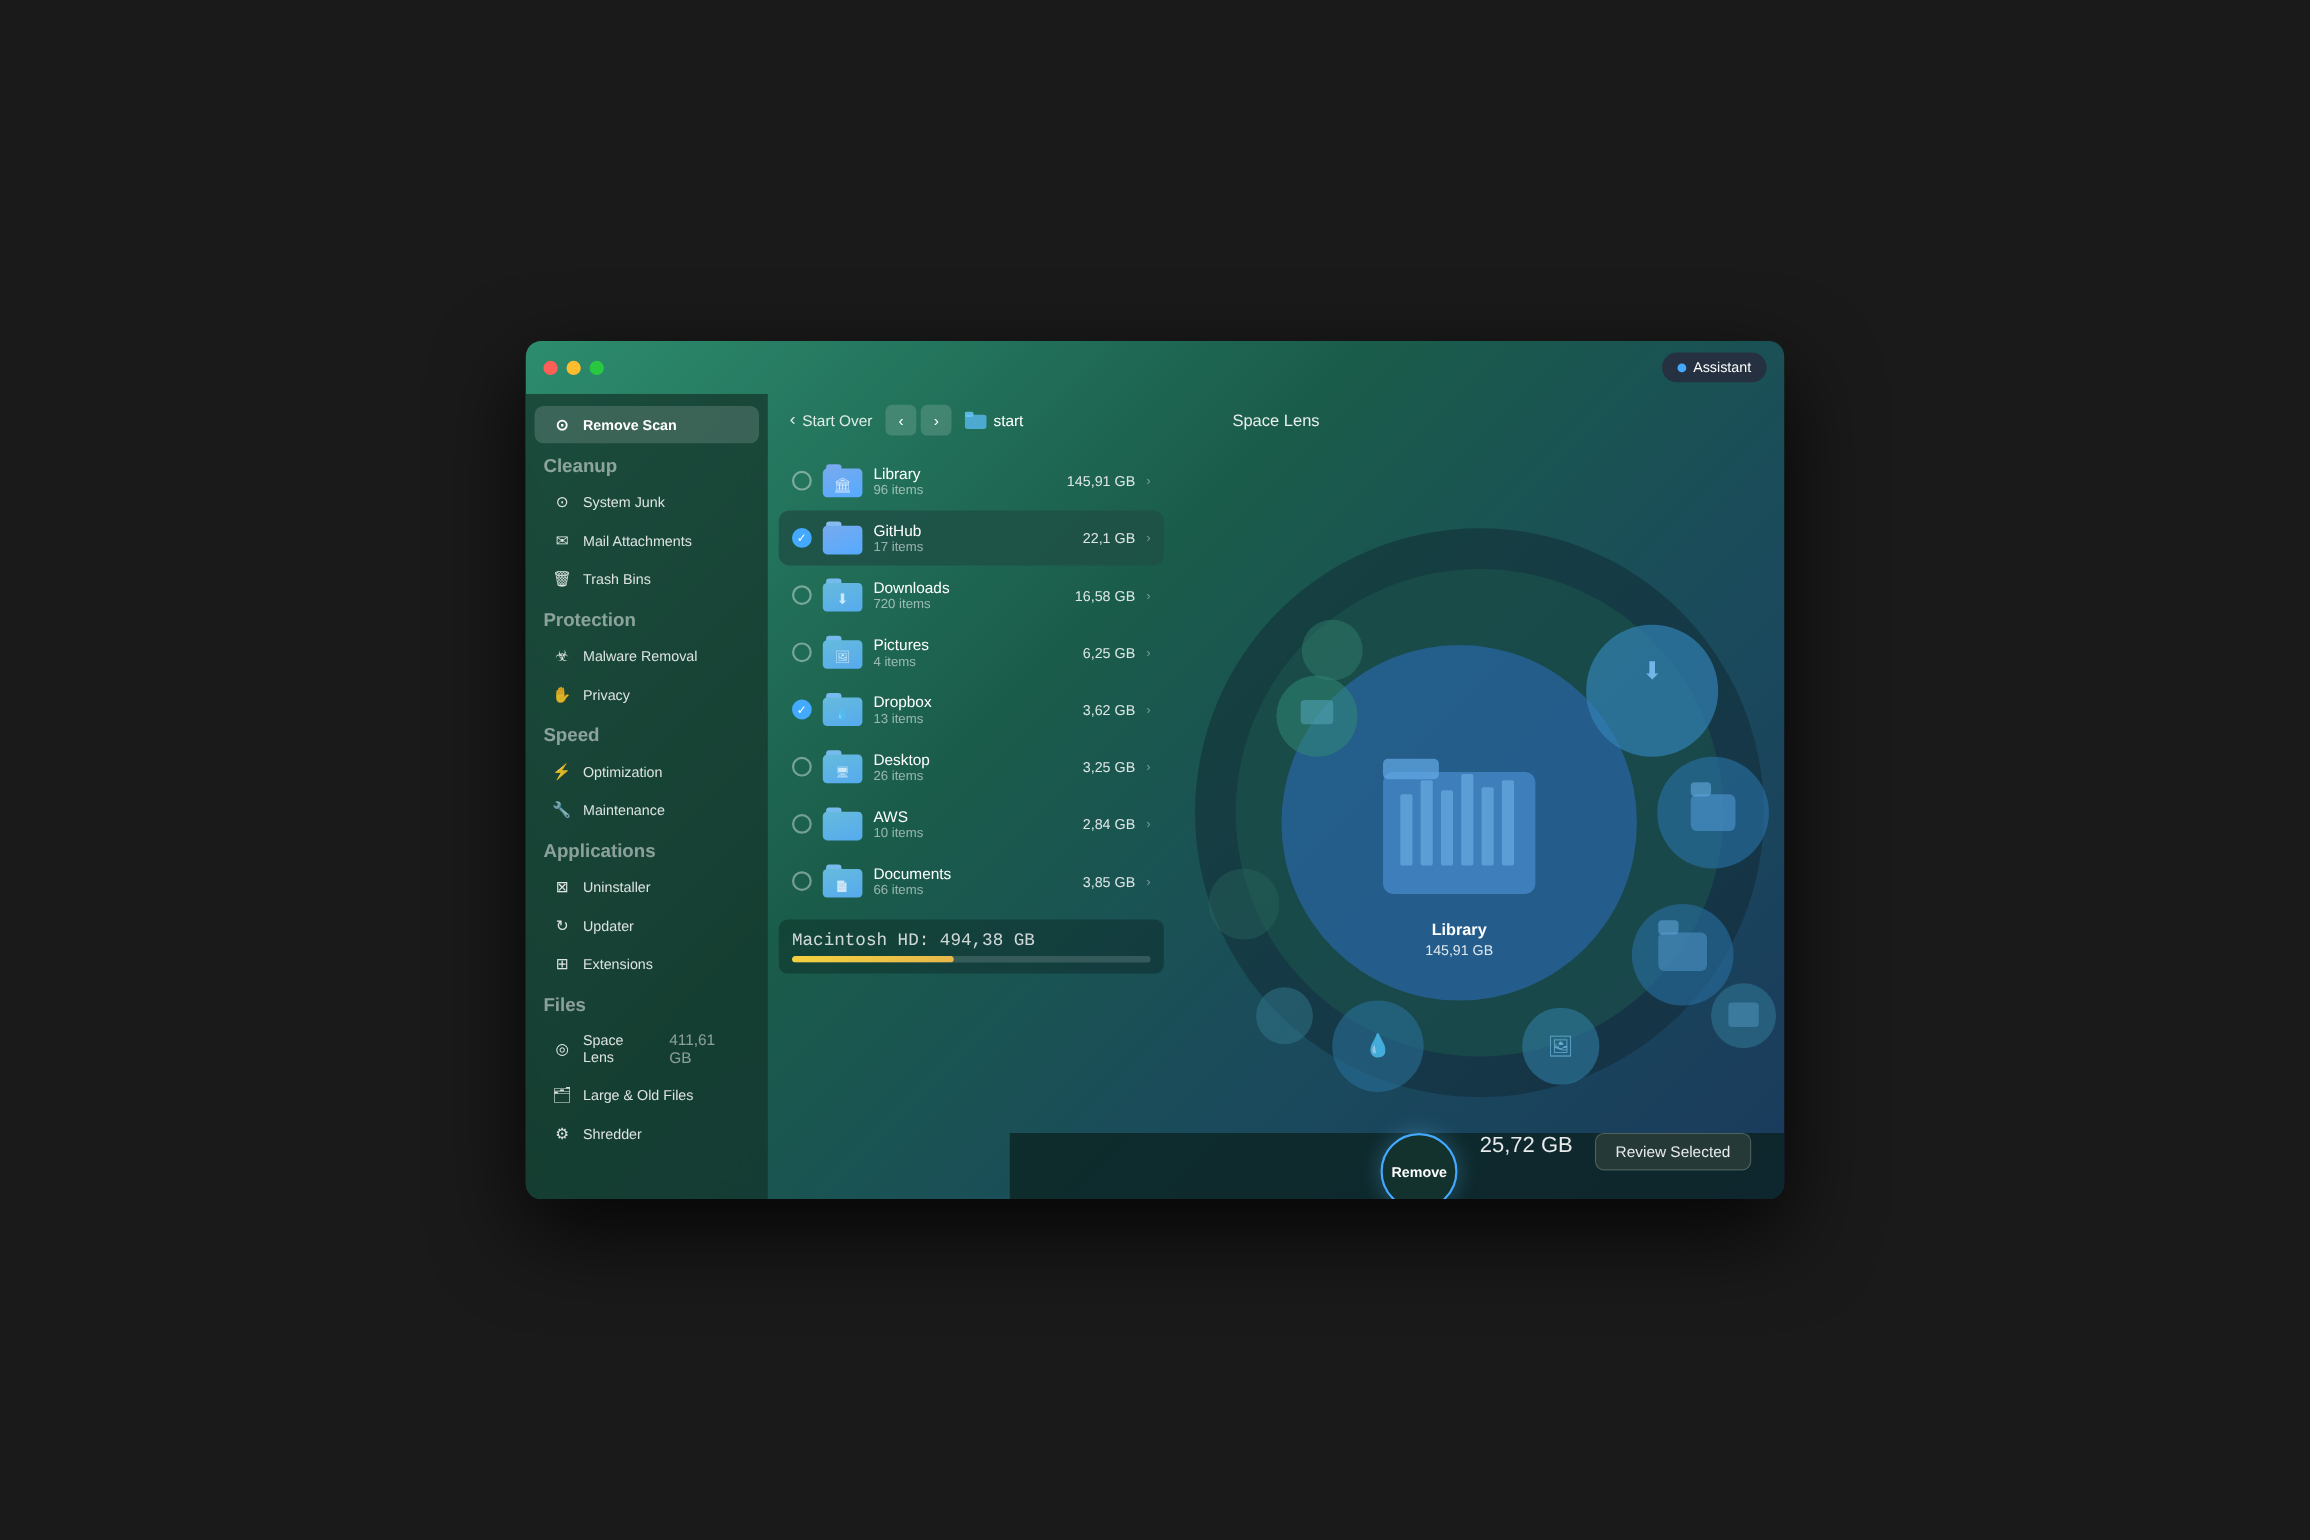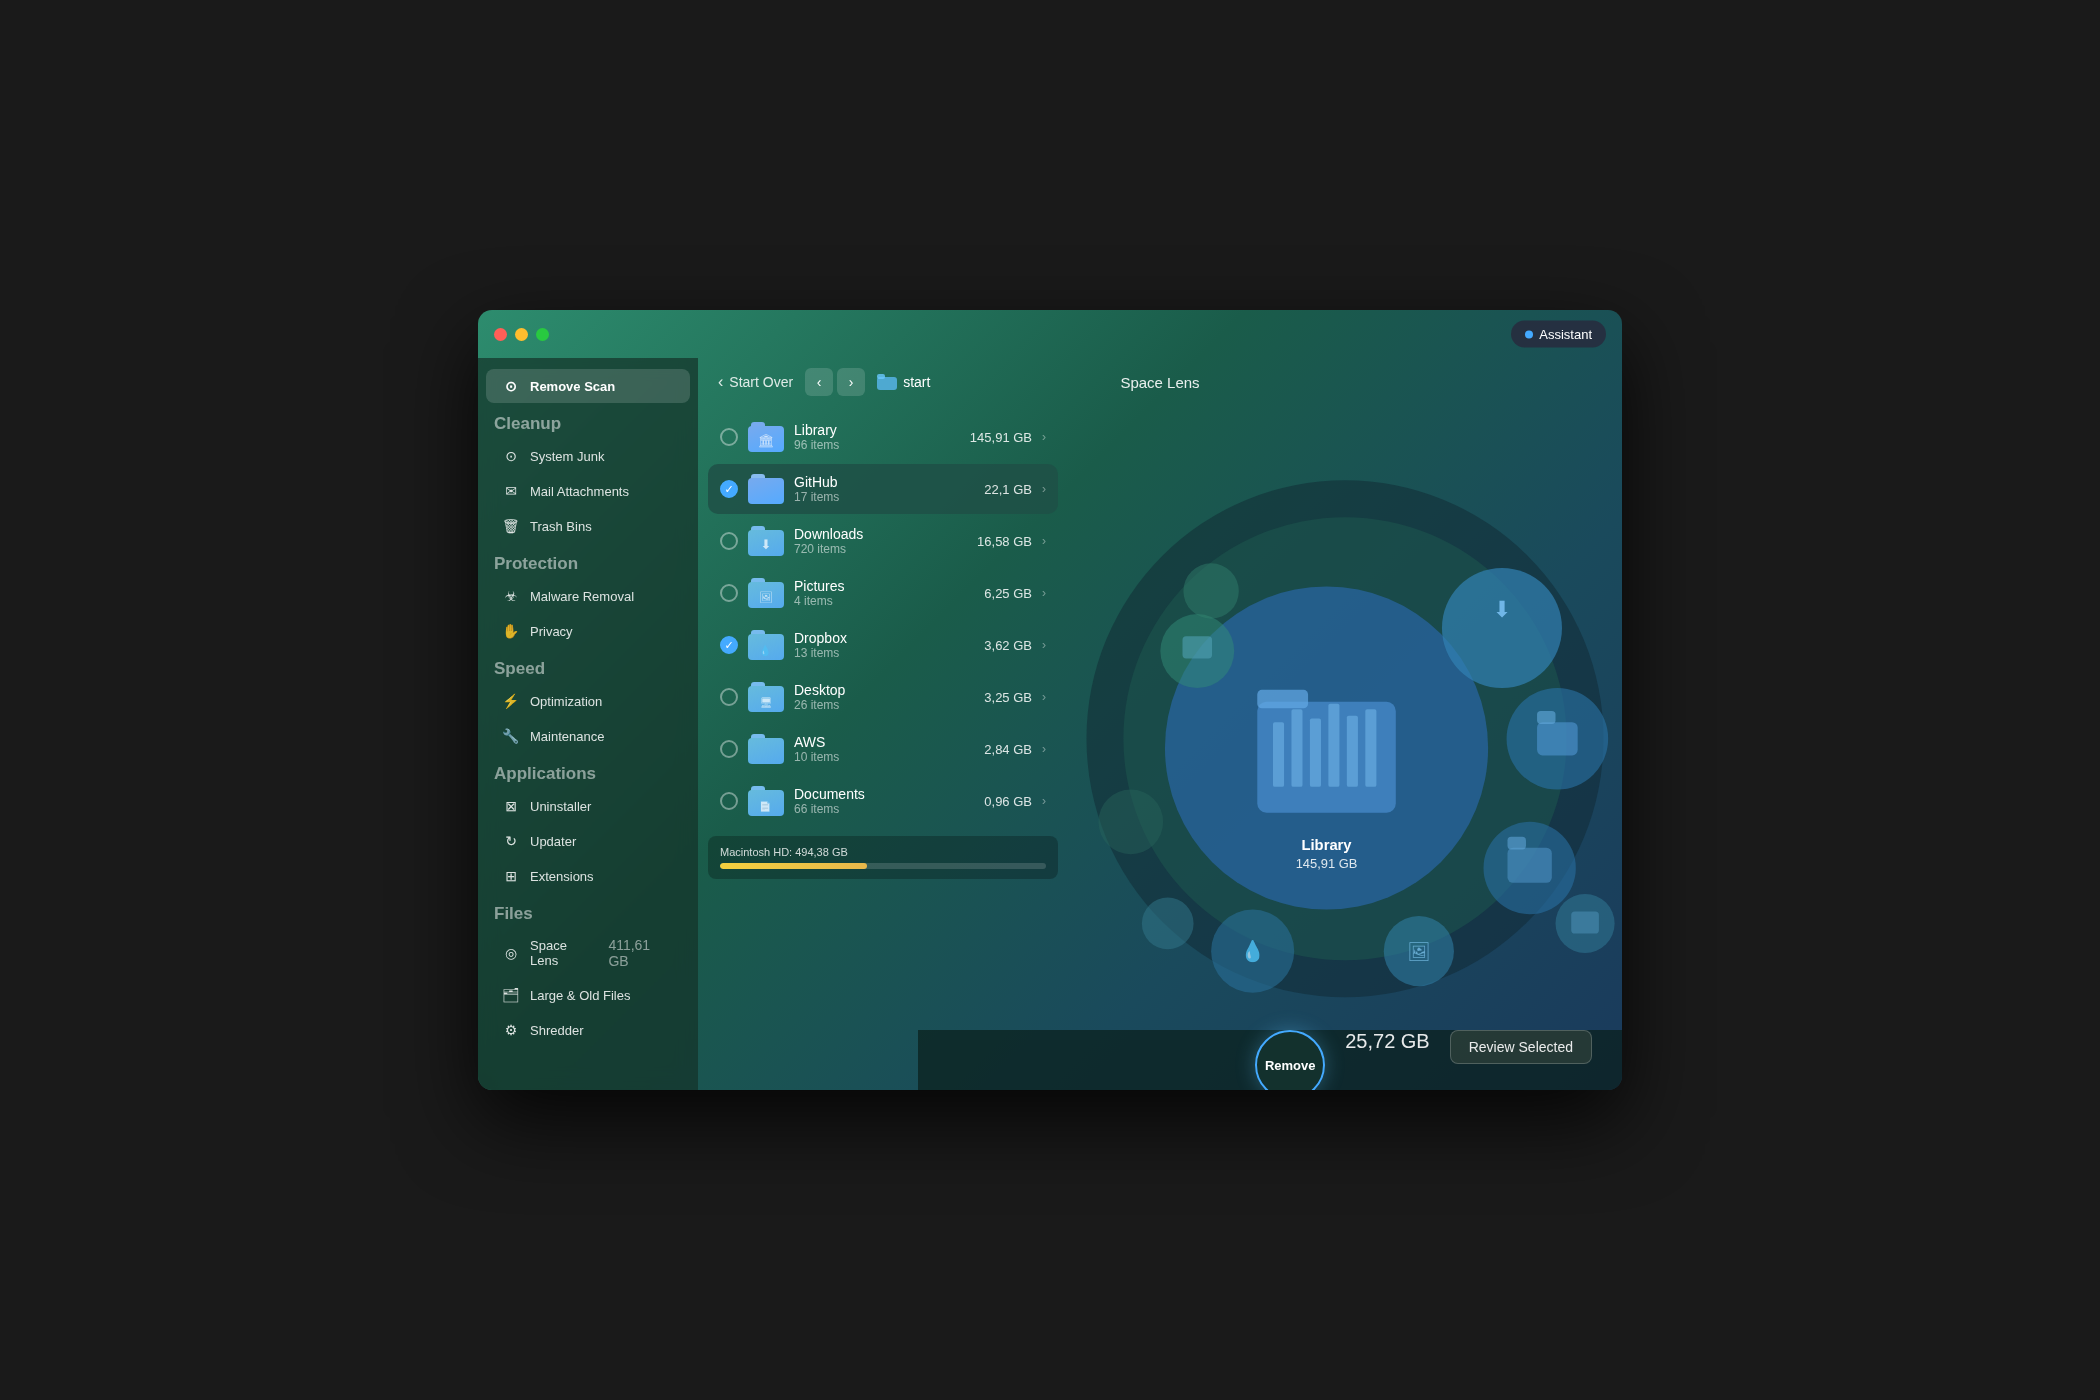--- a/index.html
+++ b/index.html
@@ -308,22 +308,23 @@
       font-size: 12px;
     }
 
     
     .disk-bar-container {
       padding: 8px 20px 10px;
       background: rgba(0,0,0,0.2);
     }
     .disk-label {
       color: rgba(255,255,255,0.8);
-      font-size: 11px;
+      font-size: 16px;
       margin-bottom: 5px;
+      font-family: Liberation Mono, monospace;
     }
     .disk-bar {
       height: 6px;
       background: rgba(255,255,255,0.15);
       border-radius: 3px;
       overflow: hidden;
       width: 100%;
     }
     .disk-bar-fill {
       height: 100%;
@@ -623,21 +624,21 @@
             <div class="file-folder-icon">
               <div class="folder-tab" style="background:#7be;"></div>
               <div class="folder-body documents">
                 <span class="folder-inner-icon" style="font-size:10px;">📄</span>
               </div>
             </div>
             <div class="file-info">
               <div class="file-name">Documents</div>
               <div class="file-count">66 items</div>
             </div>
-            <span class="file-size">0,96 GB</span>
+            <span class="file-size">3,85 GB</span>
             <span class="file-chevron">›</span>
           </div>
 
           <div class="disk-bar-container" style="margin-top:10px; border-radius:8px; background:rgba(0,0,0,0.25); padding:10px 12px;">
             <div class="disk-label">Macintosh HD: 494,38 GB</div>
             <div class="disk-bar">
               <div class="disk-bar-fill"></div>
             </div>
           </div>
         </div>

